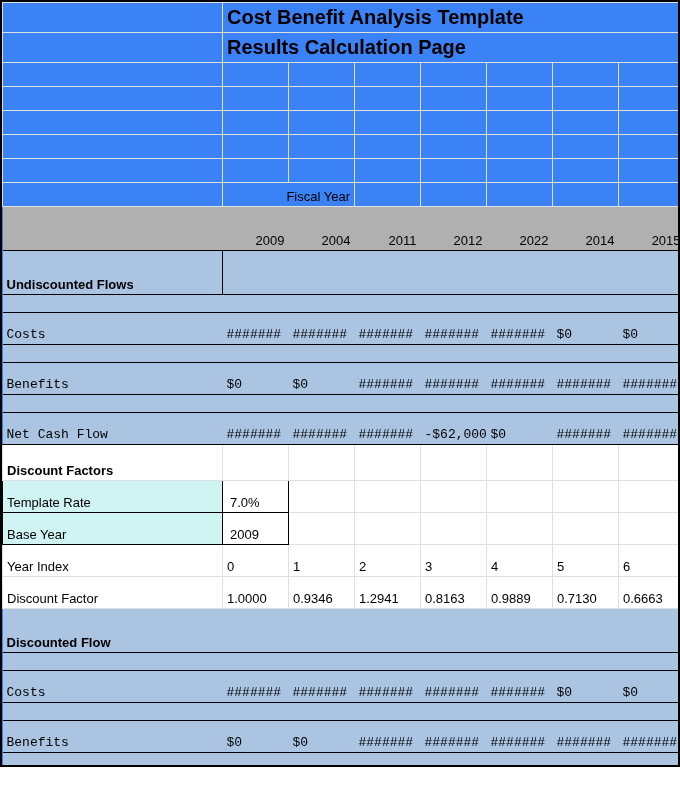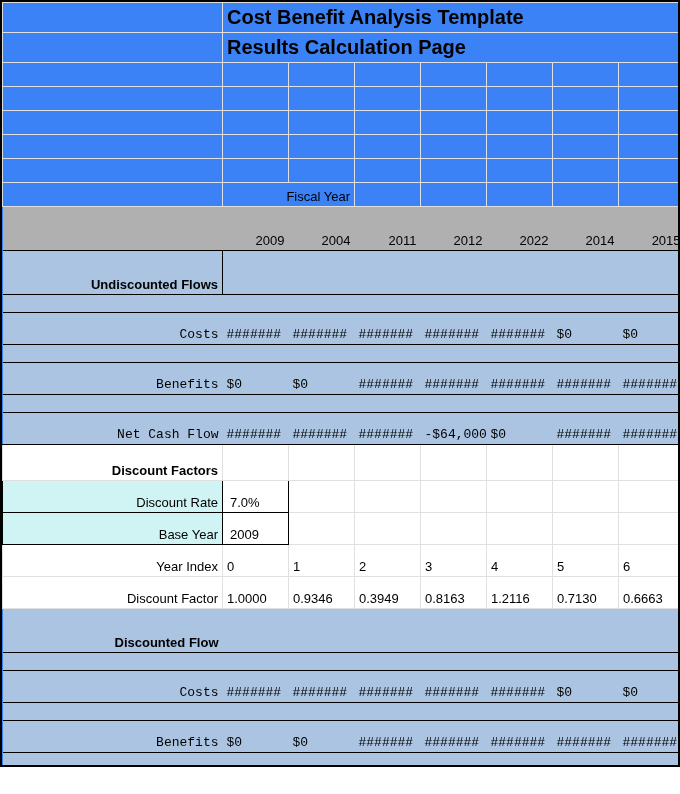--- a/index.html
+++ b/index.html
@@ -88,21 +88,21 @@
     background: #d0f4f4 !important;
     border: 1px solid #000 !important;
   }
   .cyan-val {
     background: #fff !important;
     border: 1px solid #000 !important;
     padding-left: 7px;
   }
   .param-row td { height: 32px; vertical-align: bottom; }
   .white-data td { height: 32px; vertical-align: bottom; }
-  .lbl { text-align: right; }
+  .lbl { text-align: left; }
 </style>
 </head>
 <body>
 
 <div class="sheet">
 <table>
   <colgroup>
     <col class="col-label">
     <col class="col-yr">
         <col class="col-yr">
@@ -256,39 +256,39 @@
           <td></td>
           <td></td>
           <td></td>
         </tr>
 
   <tr class="data-row">
     <td class="lbl">Net Cash Flow</td>
     <td>#######</td>
     <td>#######</td>
     <td>#######</td>
-    <td>-$64,000</td>
+    <td>-$62,000</td>
     <td>$0</td>
     <td>#######</td>
     <td>#######</td>
   </tr>
 
   <tr class="white-section white-hdr">
     <td class="lbl">Discount Factors</td>
     <td></td>
           <td></td>
           <td></td>
           <td></td>
           <td></td>
           <td></td>
           <td></td>
   </tr>
 
   <tr class="white-section param-row">
-    <td class="lbl cyan">Discount Rate</td>
+    <td class="lbl cyan">Template Rate</td>
     <td class="cyan-val">7.0%</td>
     <td></td>
           <td></td>
           <td></td>
           <td></td>
           <td></td>
           <td></td>
   </tr>
   <tr class="white-section param-row">
     <td class="lbl cyan">Base Year</td>
@@ -308,23 +308,23 @@
     <td>2</td>
     <td>3</td>
     <td>4</td>
     <td>5</td>
     <td>6</td>
   </tr>
   <tr class="white-section white-data">
     <td class="lbl">Discount Factor</td>
     <td>1.0000</td>
     <td>0.9346</td>
-    <td>0.3949</td>
+    <td>1.2941</td>
     <td>0.8163</td>
-    <td>1.2116</td>
+    <td>0.9889</td>
     <td>0.7130</td>
     <td>0.6663</td>
   </tr>
 
   <tr class="sec-row">
     <td class="lbl">Discounted Flow</td>
     <td></td>
           <td></td>
           <td></td>
           <td></td>

